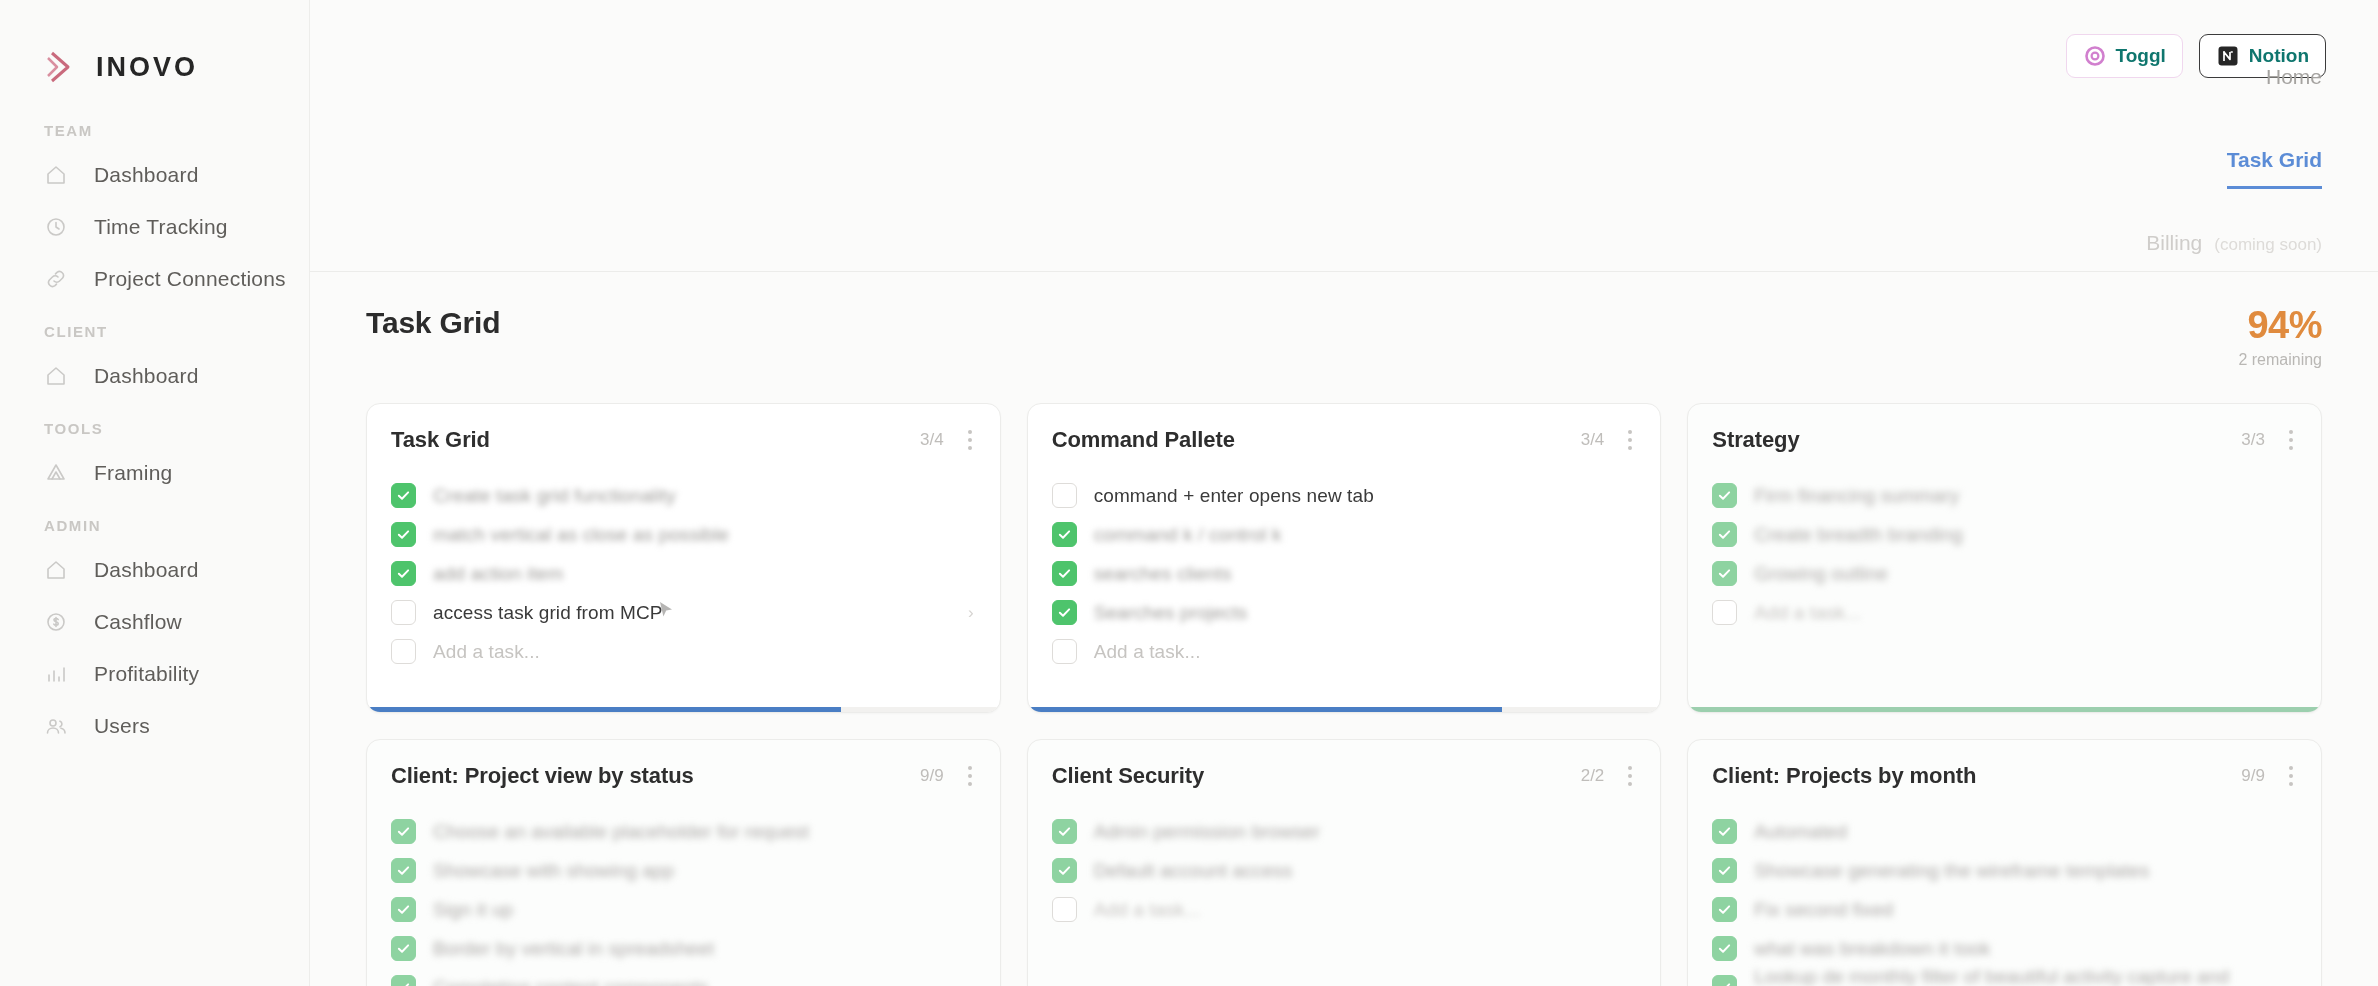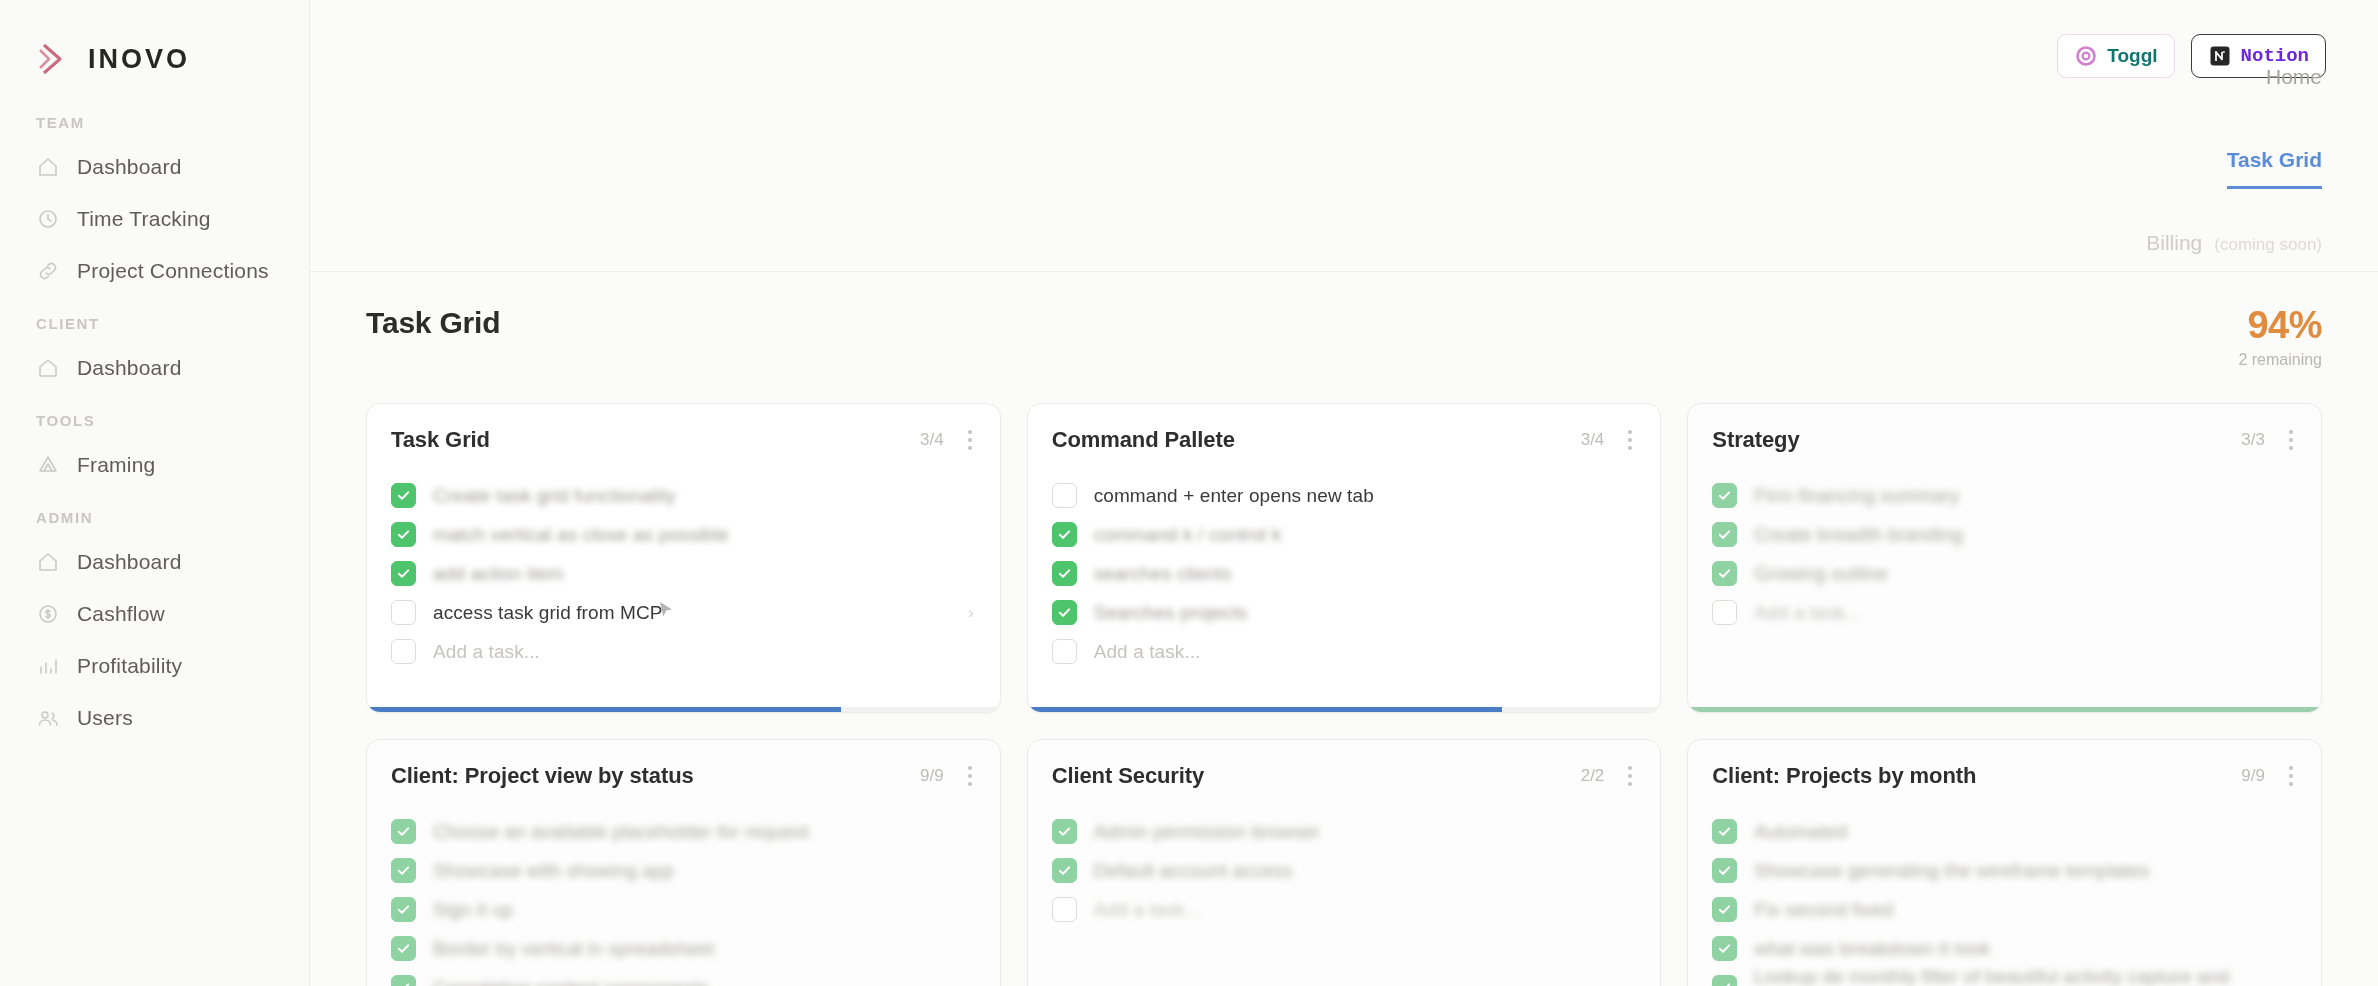--- a/index.html
+++ b/index.html
@@ -11,61 +11,61 @@
     -webkit-font-smoothing:antialiased;
   }
 
   .app { display:flex; width:2378px; height:986px; }
 
   
   .sidebar {
     width:310px; flex:0 0 310px; height:986px;
     background:#fafaf9;
     border-right:1px solid #ededeb;
-    padding:4px;
+    padding:12px;
     position:relative;
   }
   .brand { display:flex; align-items:center; gap:14px; padding:24px 0 0 26px; height:86px; }
   .brand-mark { width:44px; height:44px; position:relative; flex:0 0 44px; }
   .brand-name {
     font-size:27px; font-weight:700; letter-spacing:3px; color:#262626;
   }
   .nav-group { margin-top:18px; }
   .nav-group.first { margin-top:24px; }
   .nav-heading {
     font-size:15px; letter-spacing:1.6px; font-weight:600;
     color:#c9c7c4; padding:0 0 10px 32px; text-transform:uppercase;
   }
   .nav-item {
     display:flex; align-items:center; gap:17px;
     padding:9px 0 9px 32px; height:52px;
     cursor:pointer; color:#6f6d6a; font-size:21px;
   }
   .nav-icon { width:24px; height:24px; flex:0 0 24px; opacity:.5; display:block; }
-  .nav-label { font-size:21px; color:#5f5d5a; letter-spacing:.2px; }
+  .nav-label { font-size:21px; color:#5f5d5a; letter-spacing:.2px;margin-left:9px; }
 
   
   .main { flex:1; height:986px; background:#fbfbfa; position:relative; overflow:hidden; }
 
   .topbar {
     padding:28px 56px 0 56px;
     position:relative;
   }
   .page-title {
     font-family:"Liberation Serif", serif;
     font-size:44px; font-weight:700; color:#1b1b1b; letter-spacing:-.3px;
   }
   .topbar-actions { position:absolute; right:52px; top:34px; display:flex; gap:16px; align-items:center; }
   .chip {
     display:flex; align-items:center; gap:9px;
     border-radius:9px; padding:9px 16px; font-size:19px; font-weight:600;
     background:#ffffff; cursor:pointer;
   }
   .chip.toggl { border:1.5px solid #f0d7ee; color:#0f766e; }
-  .chip.notion { border:1.5px solid #3b3b3b; color:#6d28d9;font-family:Liberation Mono, monospace; }
+  .chip.notion { border:1.5px solid #3b3b3b; color:#0f766e; }
   .chip-ico { width:24px; height:24px; flex:0 0 24px; display:block; }
 
   .tabs {
     display:flex; gap:42px; align-items:flex-end;
     padding:28px 56px 0 56px;
     border-bottom:1px solid #ececea;
     margin-top:8px;
     flex-direction:column;
   }
   .tab {

